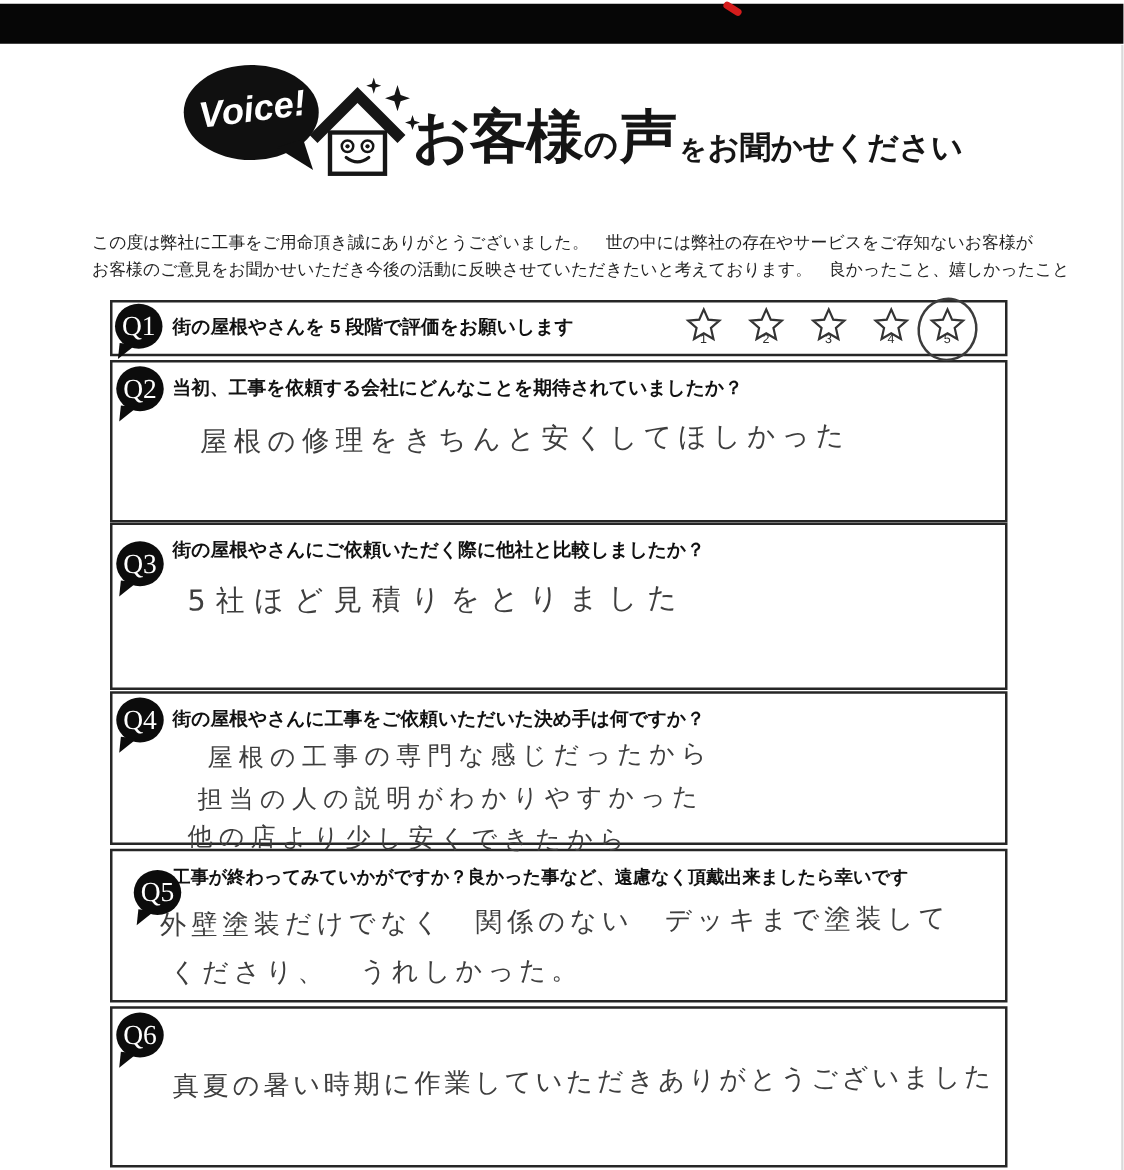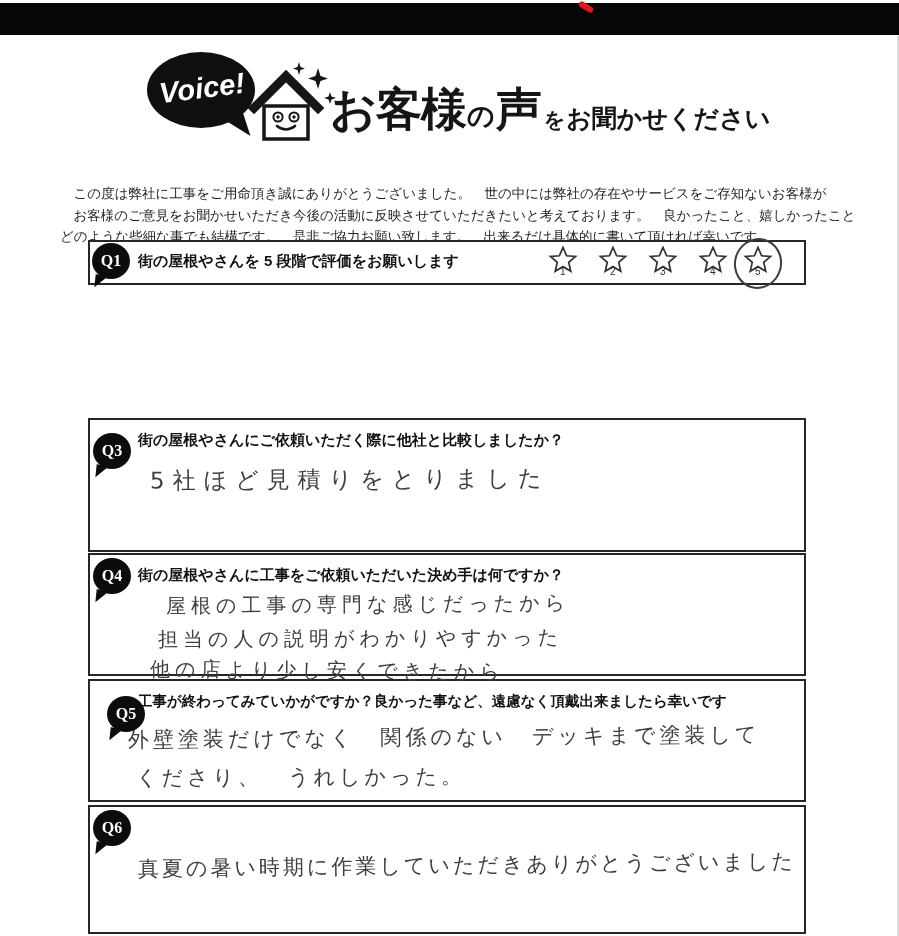--- a/index.html
+++ b/index.html
@@ -26,21 +26,21 @@
   .t-no{font-size:27px; font-weight:bold; color:#151515; line-height:1; padding:0 1px 2px 1px;}
   .t-wo{font-size:21px; font-weight:bold; color:#151515; line-height:1; padding:0 1px 2px 3px;}
   .t-small{font-size:25px; font-weight:bold; color:#151515; line-height:1; padding-bottom:1px; letter-spacing:0px;}
   
   .intro{position:absolute; left:60px; top:143px; width:800px; font-size:13.5px; line-height:21.5px;
     color:#1f1f1f; white-space:nowrap;margin-top:40px;}
   
   .qbox{position:absolute; left:88px; width:714px; border:2px solid #262626; background:#ffffff;}
   .qbubble{position:absolute; width:38px; height:36px; background:#0c0c0c; border-radius:50%;
     color:#ffffff; display:flex; align-items:center; justify-content:center;
-    font-family:"Liberation Serif", serif; font-weight:bold; font-size:16px; z-index:2;}
+    font-family:"Liberation Serif", serif; font-weight:normal; font-size:22px; z-index:2;}
   .qbubble::after{content:""; position:absolute; left:3px; bottom:-9px; width:0; height:0;
     border-top:13px solid #0c0c0c; border-right:13px solid transparent; transform:rotate(6deg);}
   .qlabel{position:absolute; left:48px; font-size:15px; font-weight:bold; color:#111; white-space:nowrap;}
   .hw{position:absolute; font-family:"DejaVu Sans", sans-serif; color:#3e3e3e; white-space:nowrap;}
   
   .star{position:absolute; top:3px; width:30px; height:36px;}
   .star svg{display:block;}
   .star .num{position:absolute; left:12px; top:21px; font-size:10px; color:#2c2c2c;
     font-family:"Liberation Sans", sans-serif;}
   .sel-ellipse{position:absolute; left:644px; top:-4px; width:44px; height:47px;
@@ -84,21 +84,20 @@
     <span class="t-big">お客様</span>
     <span class="t-no">の</span>
     <span class="t-big">声</span>
     <span class="t-wo">を</span>
     <span class="t-small">お聞かせください</span>
   </div>
 
   <div class="intro">
     <div>　この度は弊社に工事をご用命頂き誠にありがとうございました。　世の中には弊社の存在やサービスをご存知ないお客様が</div>
     <div>　お客様のご意見をお聞かせいただき今後の活動に反映させていただきたいと考えております。　良かったこと、嬉しかったこと</div>
-    <div>どのような些細な事でも結構です。　是非ご協力お願い致します。　出来るだけ具体的に書いて頂ければ幸いです。</div>
   </div>
 
   <div class="qbox" style="top:240px; height:41px;">
     <div class="qbubble" style="left:2px; top:1px;">
       <span>Q1</span>
     </div>
     <div class="qlabel" style="top:10px;">街の屋根やさんを 5 段階で評価をお願いします</div>
     <div>
       <div class="star" style="left:458px;">
         <svg width="30" height="30" viewBox="0 0 24 24">
@@ -127,20 +126,27 @@
       <div class="star" style="left:653px;">
         <svg width="30" height="30" viewBox="0 0 24 24">
             <polygon points="12,2 14.9,8.6 22,9.2 16.6,13.9 18.2,21 12,17.3 5.8,21 7.4,13.9 2,9.2 9.1,8.6" fill="#ffffff" stroke="#333333" stroke-width="1.4"></polygon>
           </svg>
         <span class="num">5</span>
       </div>
       <div class="sel-ellipse"></div>
     </div>
   </div>
 
+  <div class="qbox" style="top:288px; height:126px;">
+    <div class="qbubble" style="left:3px; top:3px;">
+      <span>Q2</span>
+    </div>
+    <div class="qlabel" style="top:11px;">当初、工事を依頼する会社にどんなことを期待されていましたか？</div>
+    <div class="hw" style="left:70px; top:46px; font-size:22px; letter-spacing:5px; transform:rotate(-0.6deg);">屋根の修理をきちんと安くしてほしかった</div>
+  </div>
 
   <div class="qbox" style="top:418px; height:130px;">
     <div class="qbubble" style="left:3px; top:3px;margin-top:10px;">
       <span>Q3</span>
     </div>
     <div class="qlabel" style="top:11px;">街の屋根やさんにご依頼いただく際に他社と比較しましたか？</div>
     <div class="hw" style="left:60px; top:44px; font-size:23px; letter-spacing:8px; transform:rotate(-0.4deg);">5社ほど見積りをとりました</div>
   </div>
 
   <div class="qbox" style="top:553px; height:119px;">

